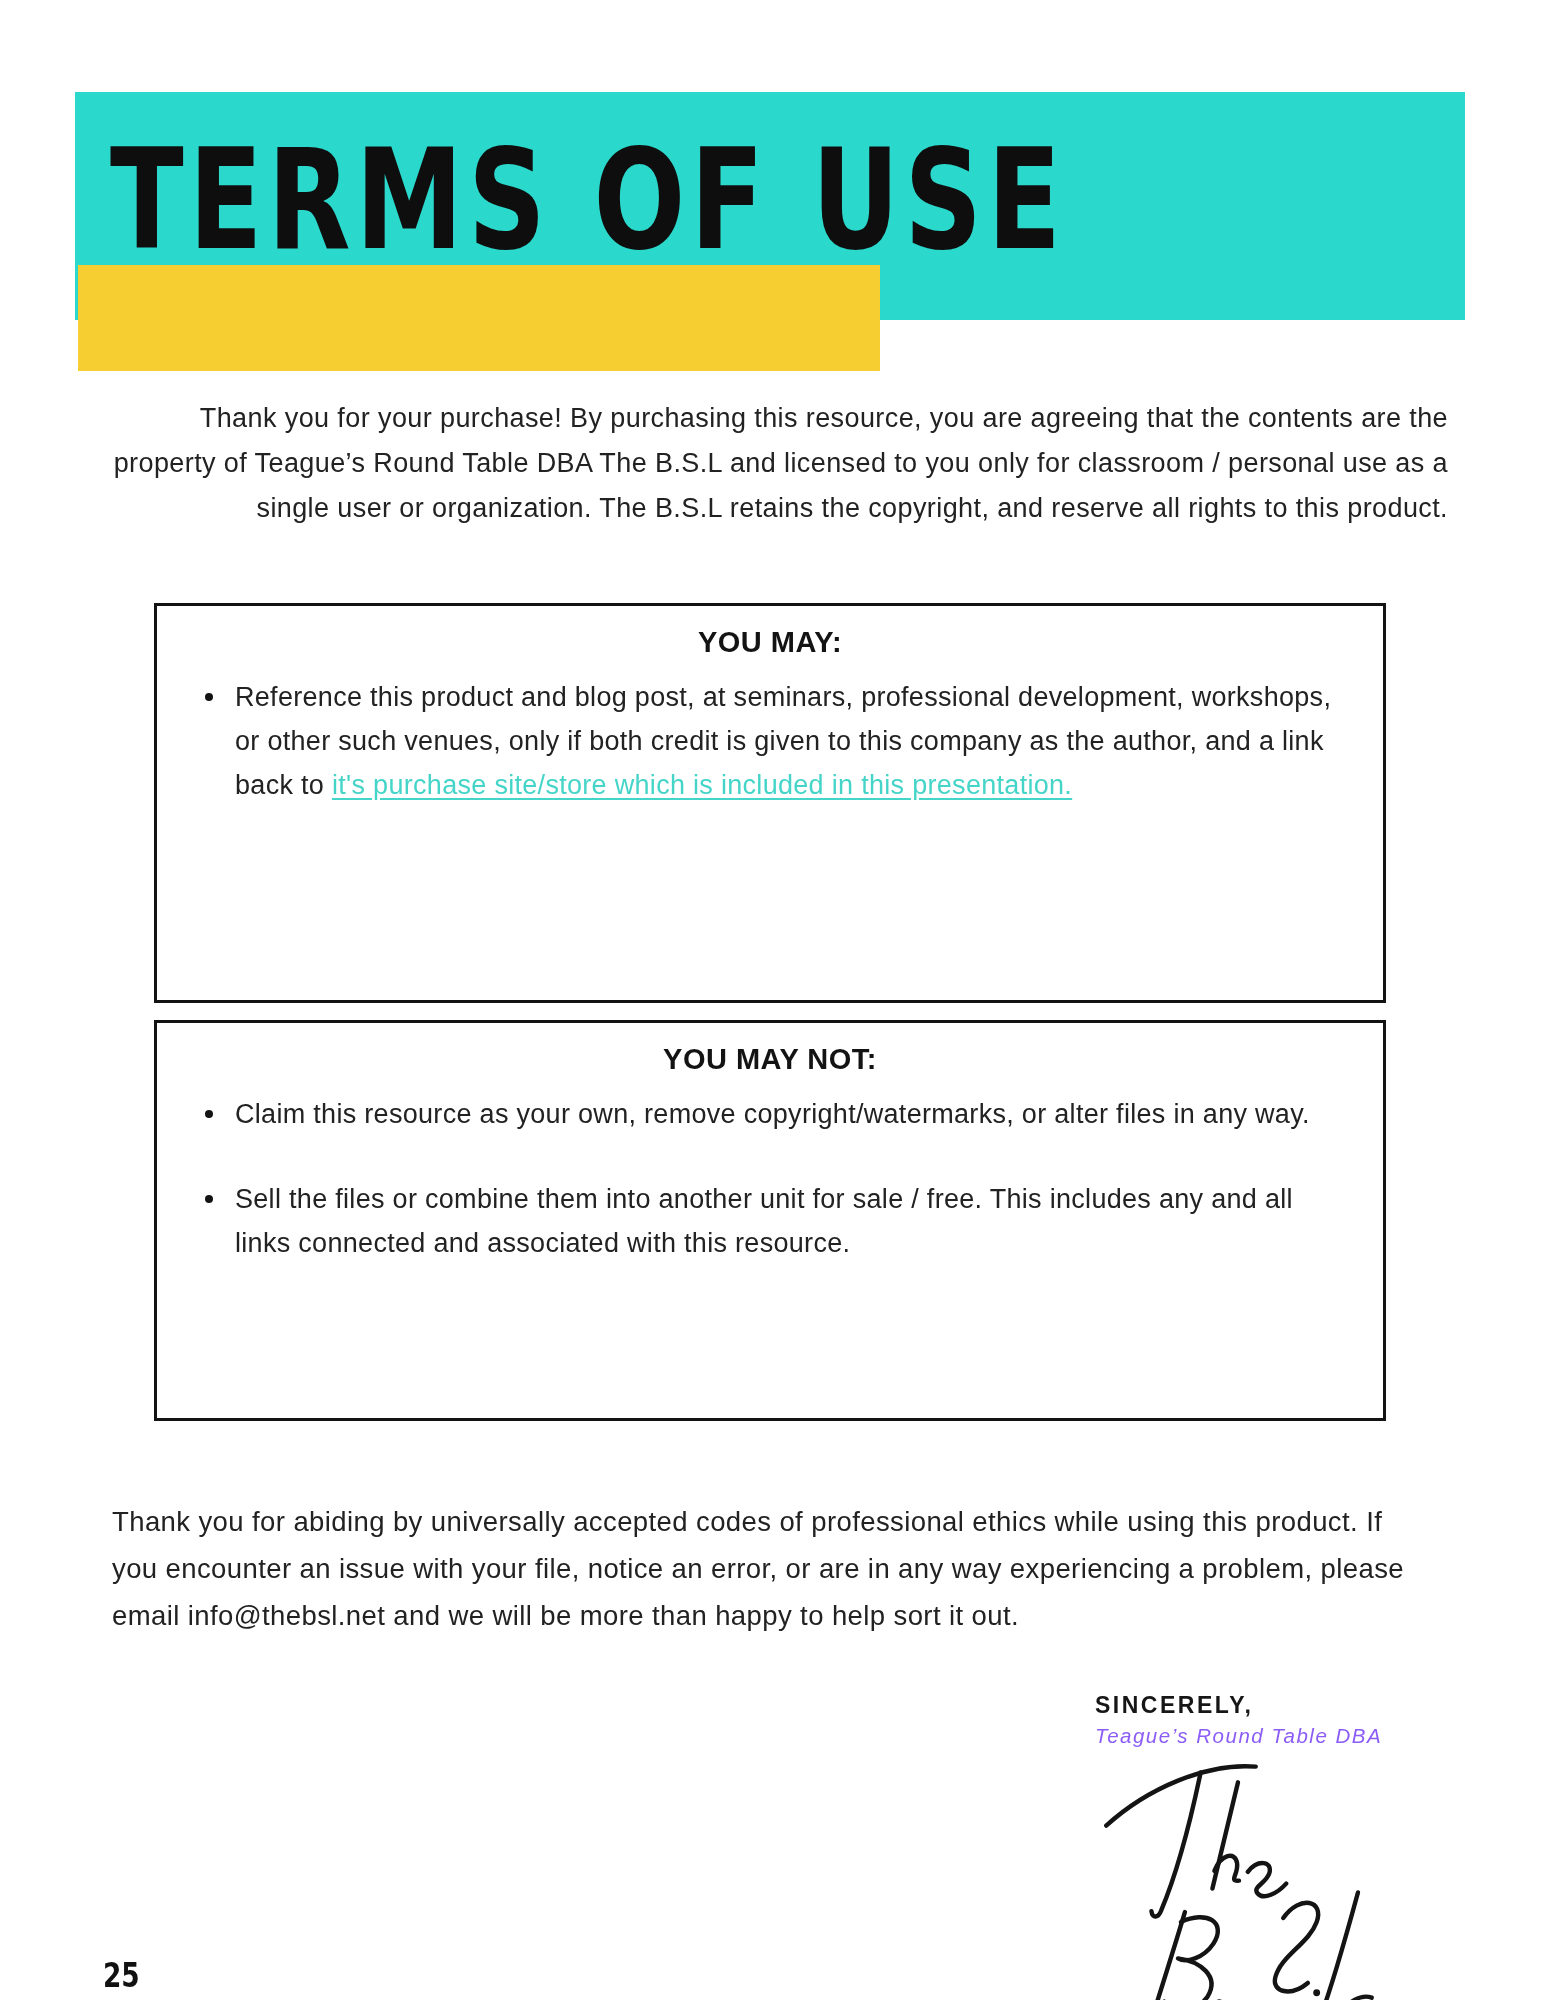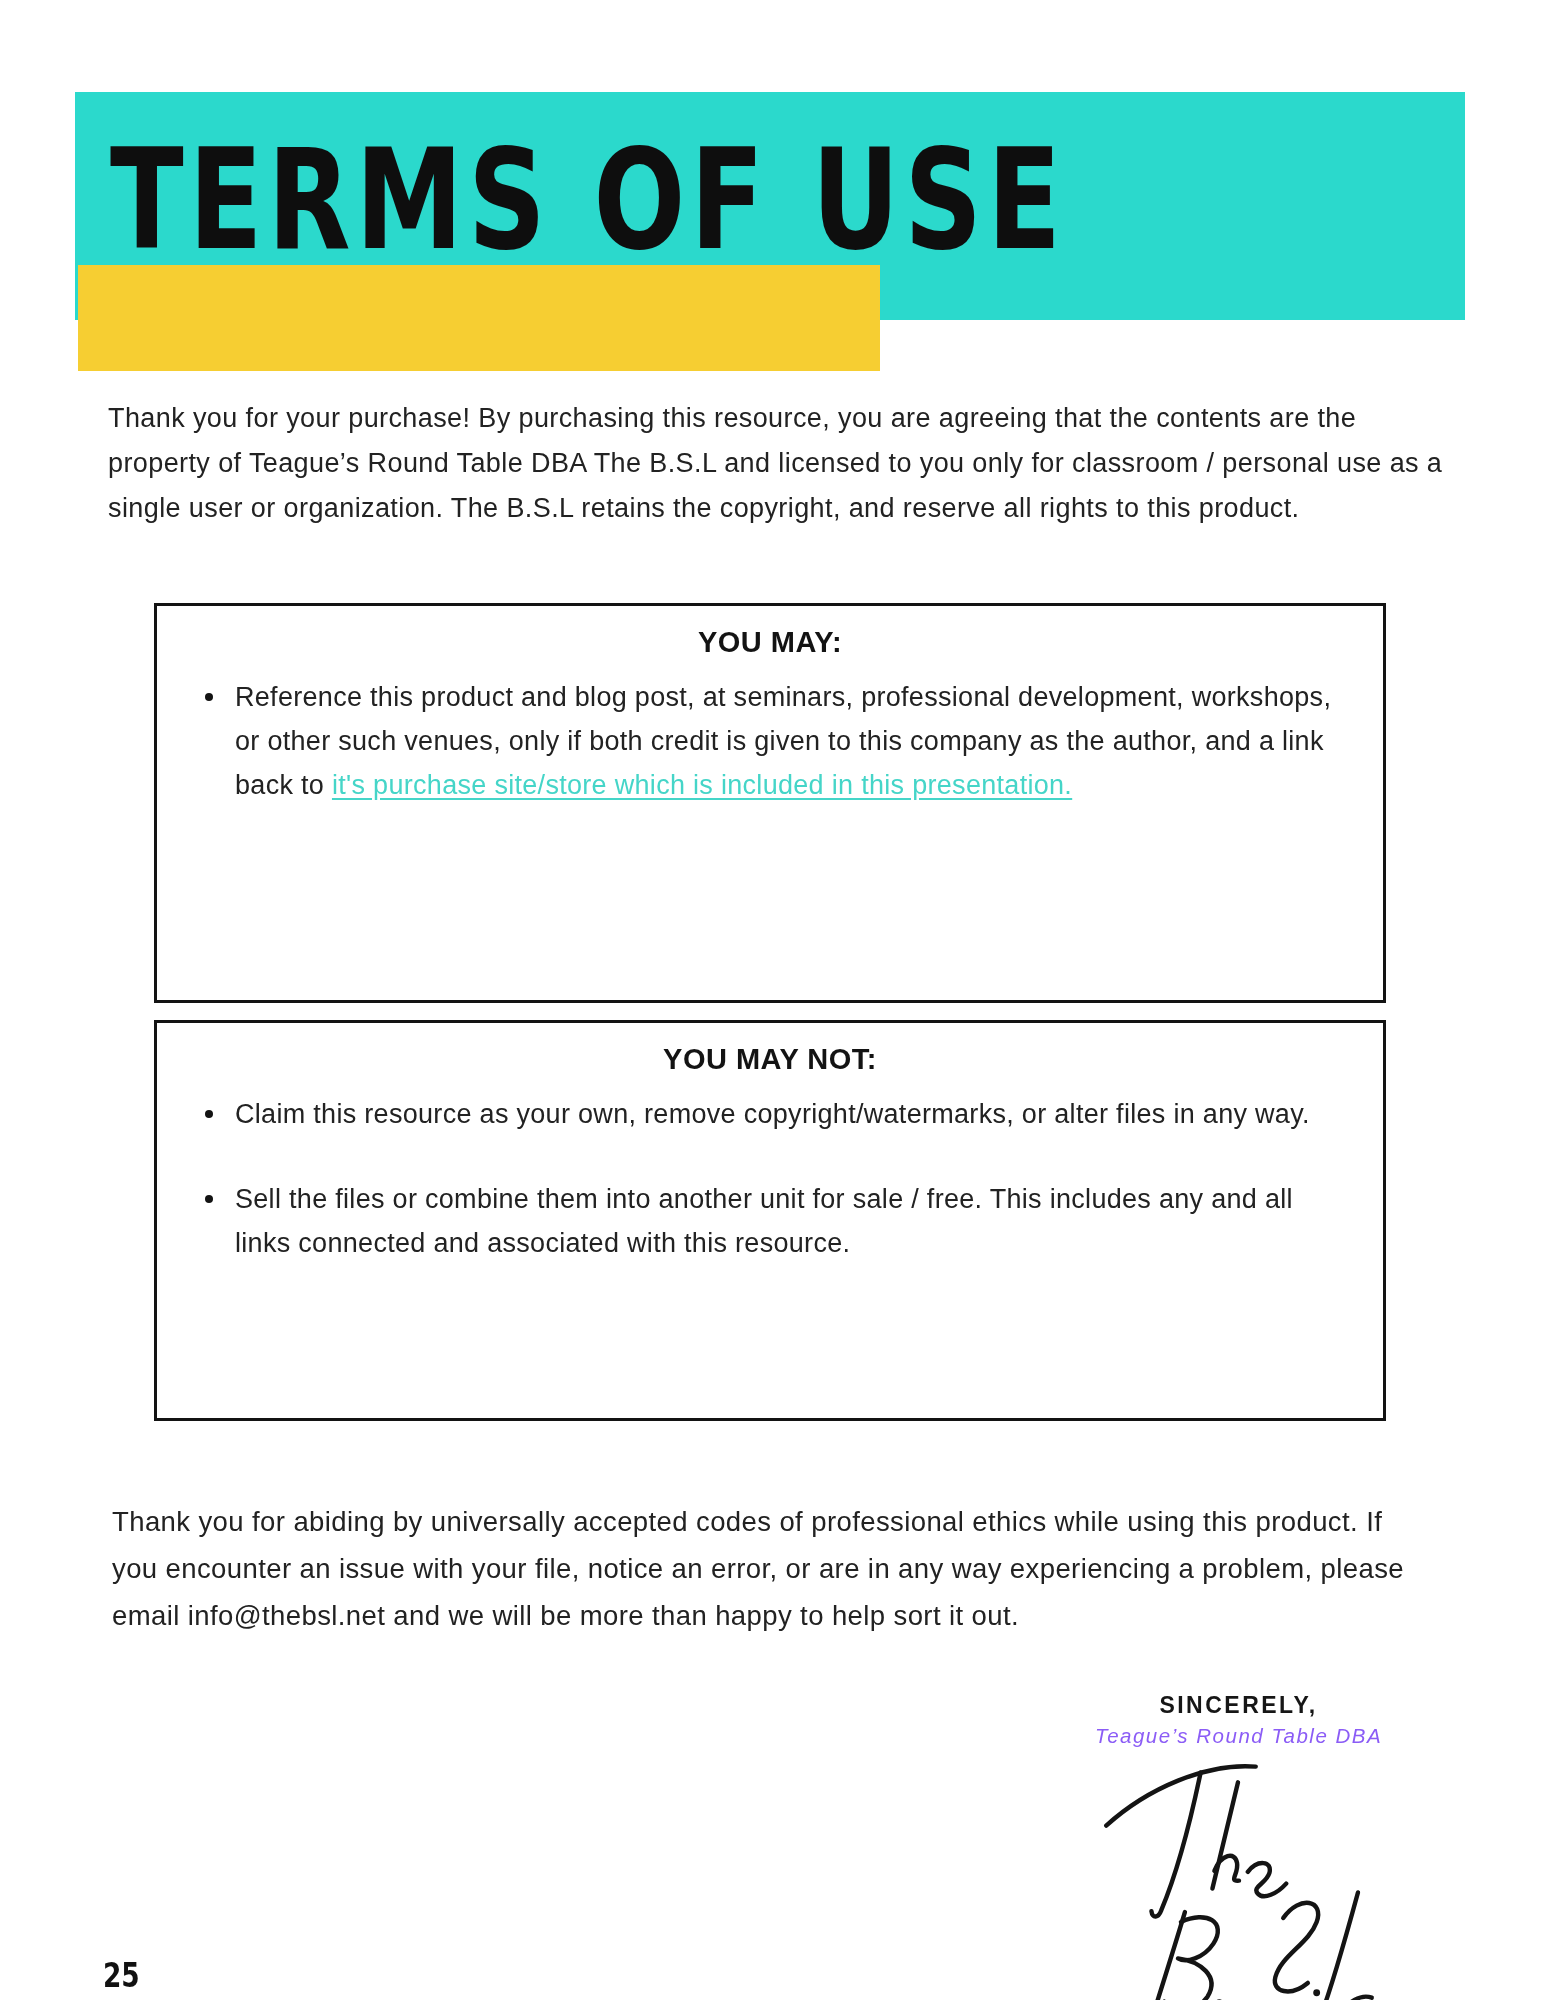--- a/index.html
+++ b/index.html
@@ -6,38 +6,38 @@
   .page{position:relative;width:1545px;height:2000px;background:#ffffff;overflow:hidden;
         font-family:"Liberation Sans",sans-serif;color:#1f1f1f;margin-top:40px;}
   
   .teal-block{position:absolute;left:75px;top:52px;width:1390px;height:228px;background:#2bd9cc;z-index:1;}
   .yellow-block{position:absolute;left:78px;top:225px;width:802px;height:106px;background:#f6ce32;z-index:2;}
   .page-title{position:absolute;left:110px;top:92px;z-index:3;margin:0;
               font-family:"DejaVu Sans",sans-serif;font-weight:bold;font-size:108px;line-height:108px;
               letter-spacing:5px;color:#0e0e0e;transform:scale(1,1.28);transform-origin:left top;white-space:nowrap;}
   
   .intro{position:absolute;left:108px;top:356px;width:1340px;margin:0;
-         font-size:27px;line-height:45px;letter-spacing:0.4px;color:#222;}
+         font-size:27px;line-height:45px;letter-spacing:0.4px;color:#222;text-align:right;}
   .closing{position:absolute;left:112px;top:1458px;width:1320px;margin:0;
            font-size:27.5px;line-height:47px;letter-spacing:0.4px;color:#222;}
   
   .rule-box{position:absolute;left:154px;width:1232px;border:3px solid #131313;box-sizing:border-box;
             background:#fff;padding:20px 42px 10px 42px;}
   .box-may{top:563px;height:400px;}
   .box-maynot{top:980px;height:401px;}
   .rule-box h2{margin:0 0 16px 0;text-align:center;font-size:29px;font-weight:bold;
                letter-spacing:0.5px;color:#131313;}
   .rule-box ul{margin:0;padding:0;list-style:none;}
   .rule-box li{position:relative;padding-left:36px;margin-bottom:41px;
                font-size:27px;line-height:44px;letter-spacing:0.3px;color:#222;}
   .rule-box li::before{content:"";position:absolute;left:6px;top:18px;width:8px;height:8px;
                        border-radius:50%;background:#131313;}
   .tou-link{color:#45d5c8;text-decoration:underline;text-decoration-color:#45d5c8;text-underline-offset:4px;}
   
-  .sign-block{position:absolute;left:1095px;top:1652px;text-align:center;}
+  .sign-block{position:absolute;left:1095px;top:1652px;}
   .sincerely{font-size:23px;font-weight:bold;letter-spacing:2.5px;color:#161616;}
   .sig-name{font-size:20.5px;font-style:italic;letter-spacing:1.5px;margin-top:5px;color:#8b5cf6;}
   .sig-script{position:absolute;left:1088px;top:1703px;width:300px;height:295px;z-index:1;}
   .sig-script path{fill:none;stroke:#141414;stroke-width:4.5;stroke-linecap:round;stroke-linejoin:round;}
   .sig-script circle{fill:#141414;stroke:none;}
   
   .page-num{position:absolute;left:103px;top:1916px;font-family:"DejaVu Sans",sans-serif;
             font-weight:bold;font-size:30px;color:#111;transform:scale(0.88,1.12);transform-origin:left top;}
 </style>
 </head>

